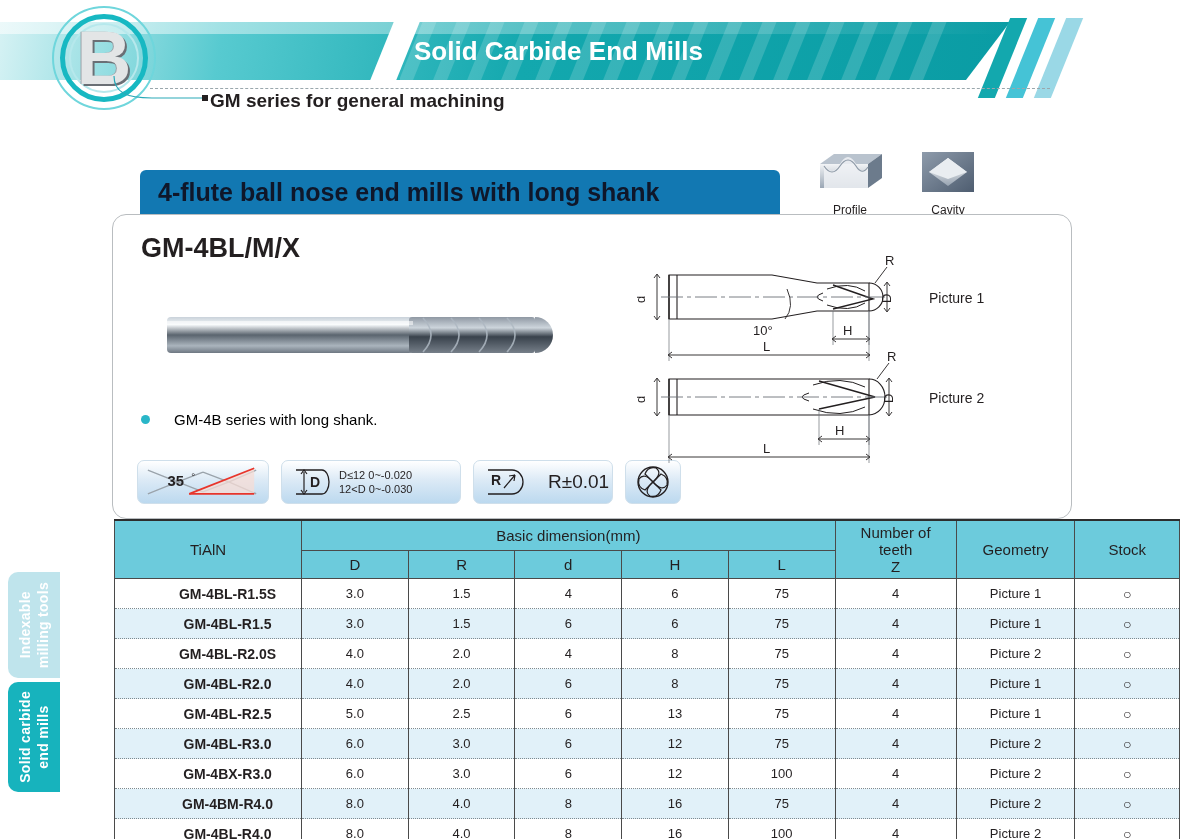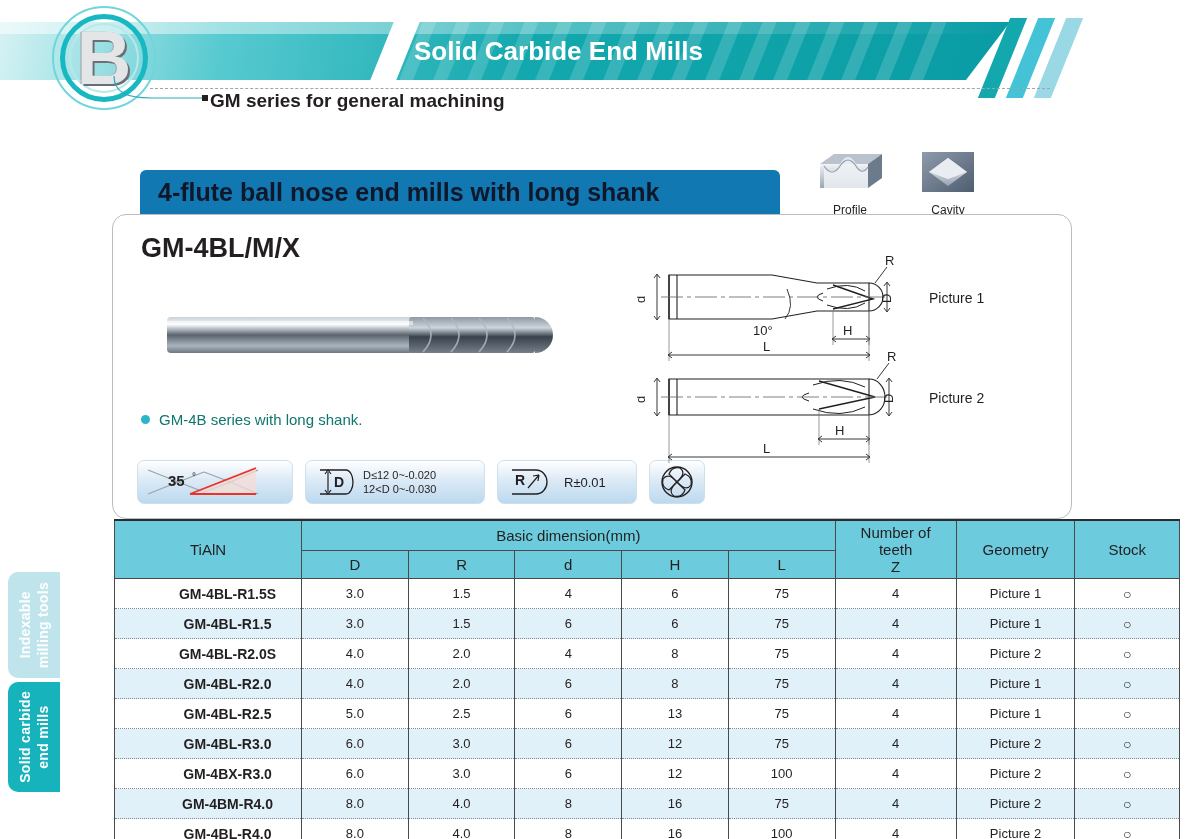--- a/index.html
+++ b/index.html
@@ -122,48 +122,48 @@
   .model {
     position: absolute; left: 28px; top: 18px;
     font-size: 27px; font-weight: bold; color: #231f20;
   }
   .product-photo { position: absolute; left: 48px; top: 90px; width: 400px; height: 60px; }
   .bullet-row {
     position: absolute; left: 28px; top: 196px;
     display: flex; align-items: center; gap: 9px;
   }
   .bullet-dot { width: 9px; height: 9px; border-radius: 50%; background: #29b6c8; }
-  .bullet-text { font-size: 15px; color: #0f766e; }
+  .bullet-text { font-size: 15px; color: #000000; margin-left: 15px; }
 
   
   .feat-row { position: absolute; left: 24px; top: 245px; display: flex; gap: 12px; align-items: center; }
   .feat {
     height: 44px; border-radius: 7px;
     background: linear-gradient(180deg,#ffffff 0%, #dceaf6 45%, #bcd9ef 100%);
     border: 1px solid #cfdfeb;
     display: flex; align-items: center; overflow: hidden;
   }
-  .feat.f1 { width: 156px; }
+  .feat.f1 { width: 132px; justify-content: center; }
   .feat.f2 { width: 128px; padding: 0; }
   .feat.f3 { width: 180px; padding-left: 6px; }
   .feat.f4 { width: 140px; padding-left: 8px; }
   .feat.f5 { width: 56px; justify-content: center; }
   .coated-strip {
     width: 20px; height: 44px; background: #36a9e1; color: #fff;
     font-size: 10px; font-weight: bold;
     writing-mode: vertical-rl; display: flex; align-items: center; justify-content: center;
   }
   .tialn {
     flex: 1; text-align: center; font-size: 23px; font-weight: bold; font-style: italic;
     background: linear-gradient(180deg,#fde36a 0%, #f0a62c 42%, #c9c9c9 44%, #8e9396 100%);
     -webkit-background-clip: text; background-clip: text; color: transparent;
     letter-spacing: .5px;
   }
   .tol-text { font-size: 11px; color: #231f20; line-height: 14px; margin-left: 7px; white-space: nowrap; }
-  .r-text { font-size: 13px; color: #231f20; margin-left: 14px; }
+  .r-text { font-size: 19px; color: #231f20; margin-left: 22px; }
 
   
   .tech { position: absolute; right: 14px; top: 34px; width: 420px; height: 230px; }
 
   
   .tbl {
     position: absolute; left: 114px; top: 519px; width: 1066px;
     border-collapse: collapse; table-layout: fixed;
     font-size: 13px; color: #231f20;
   }

